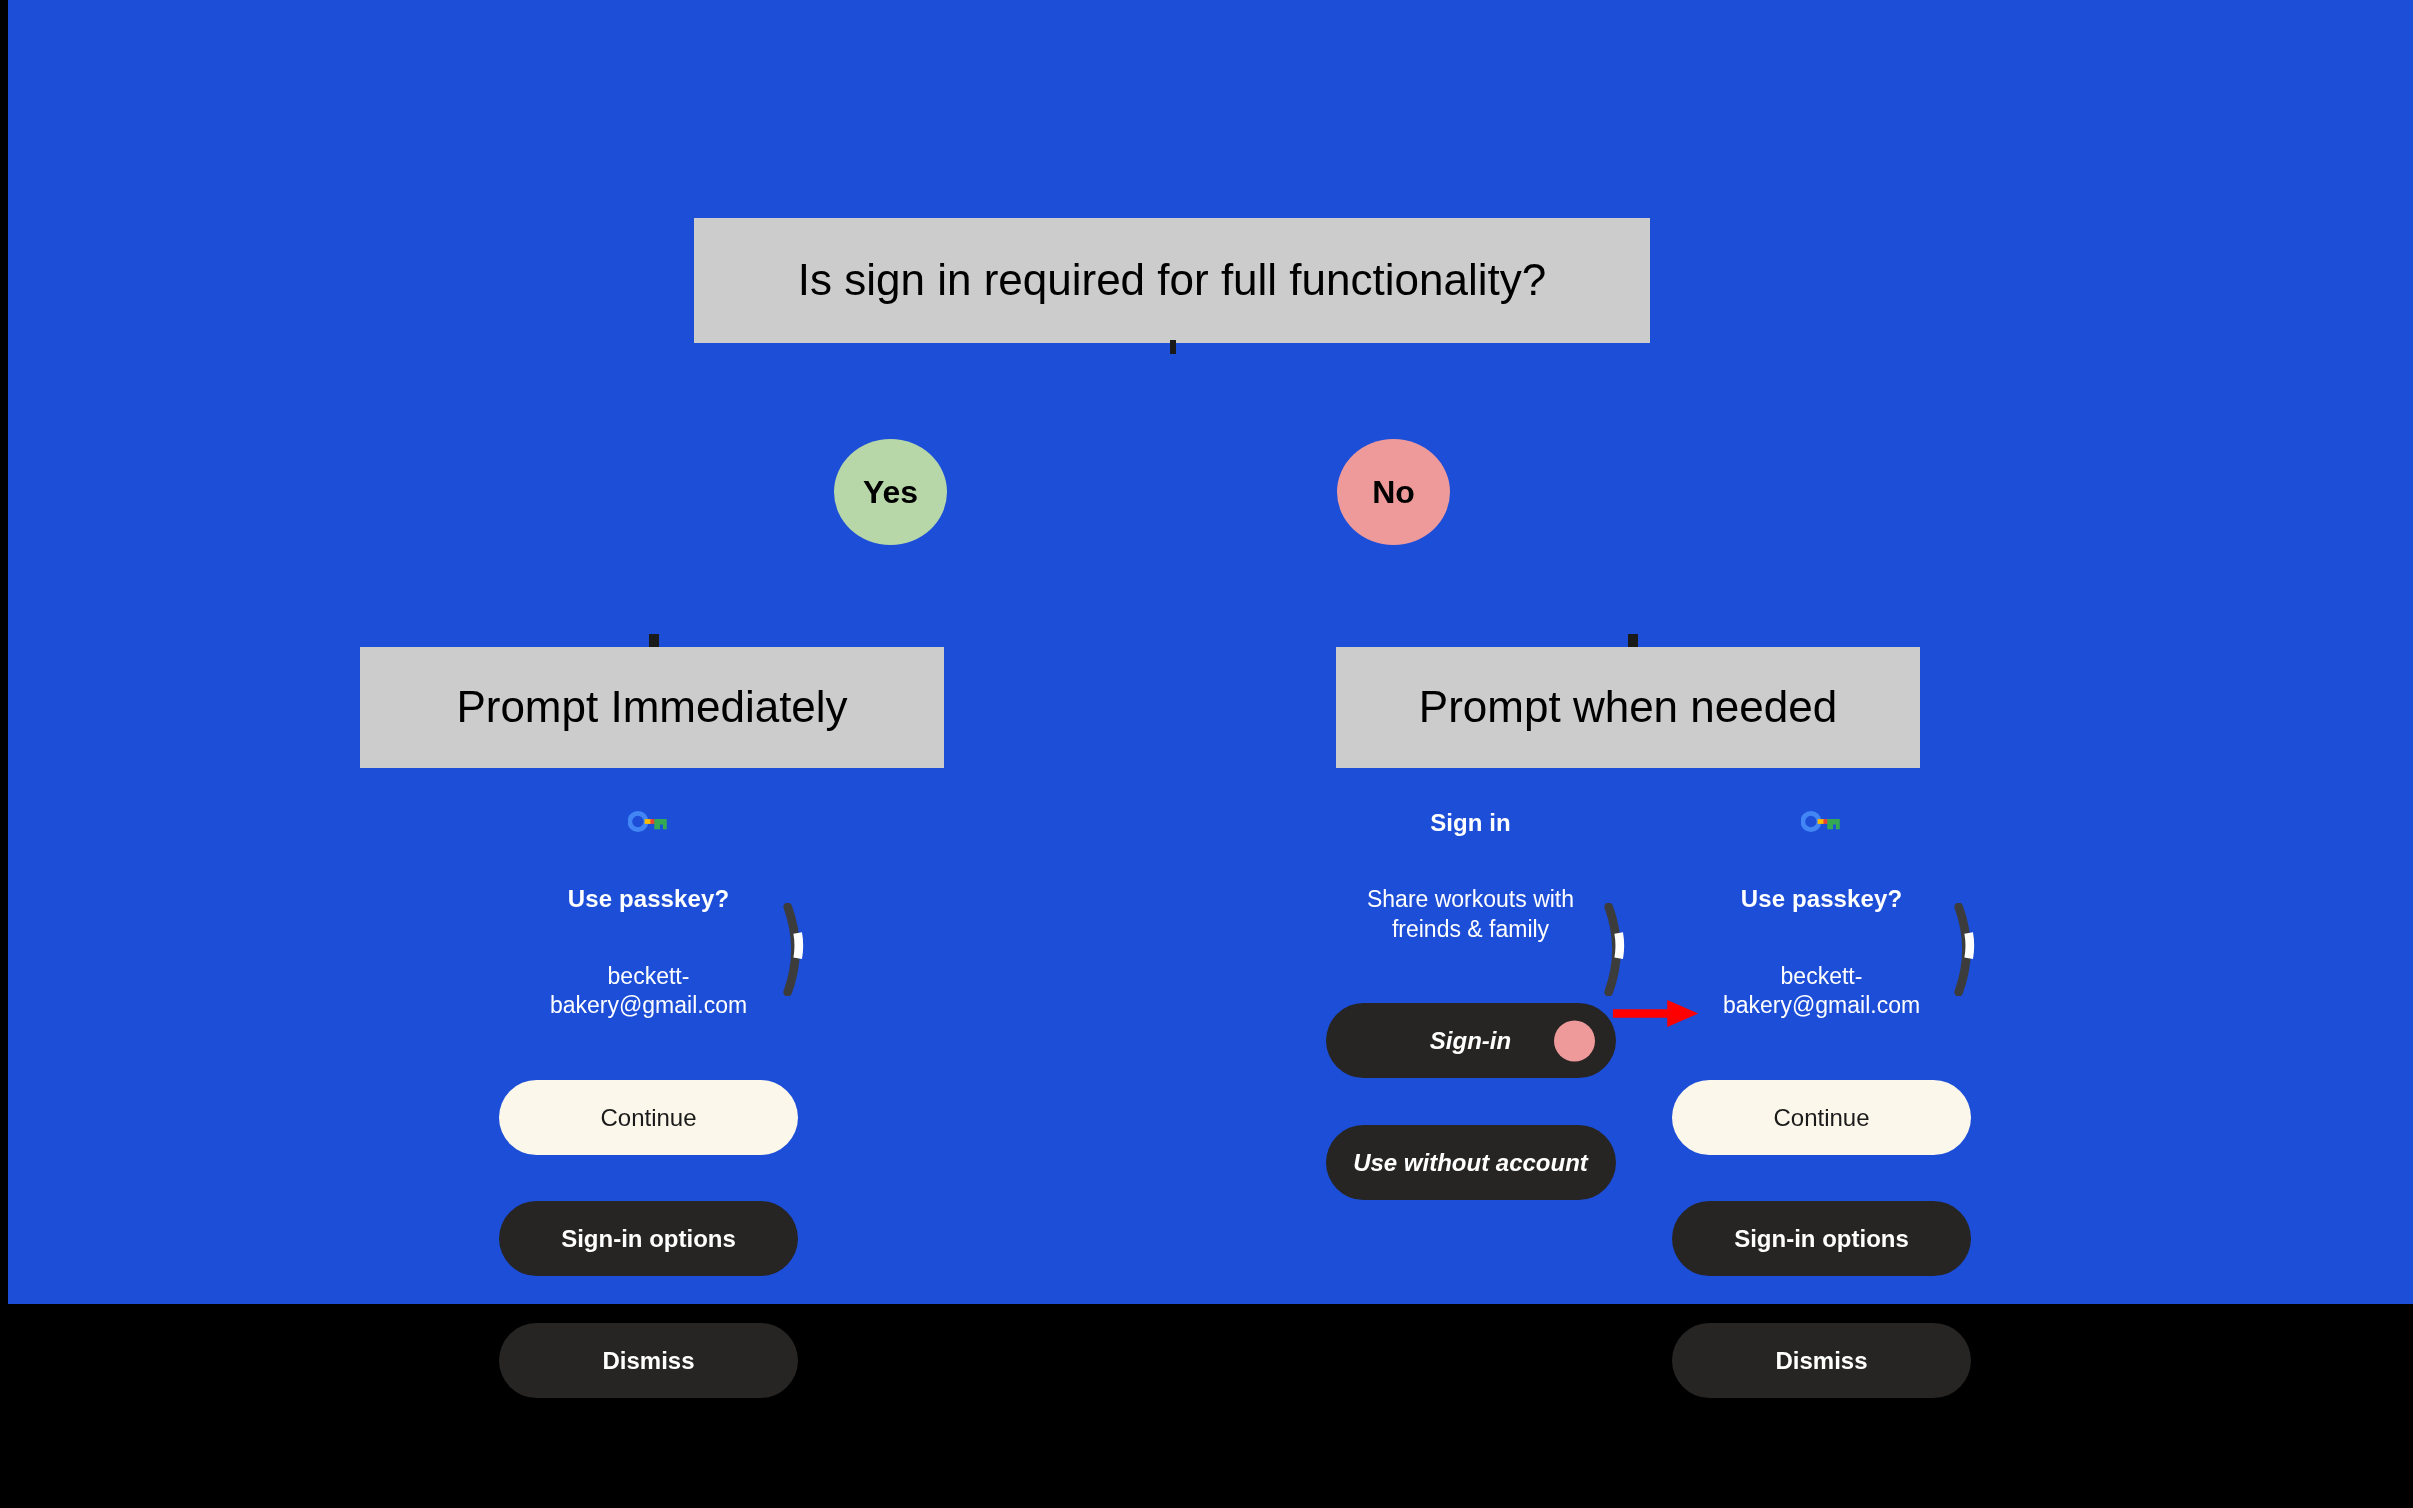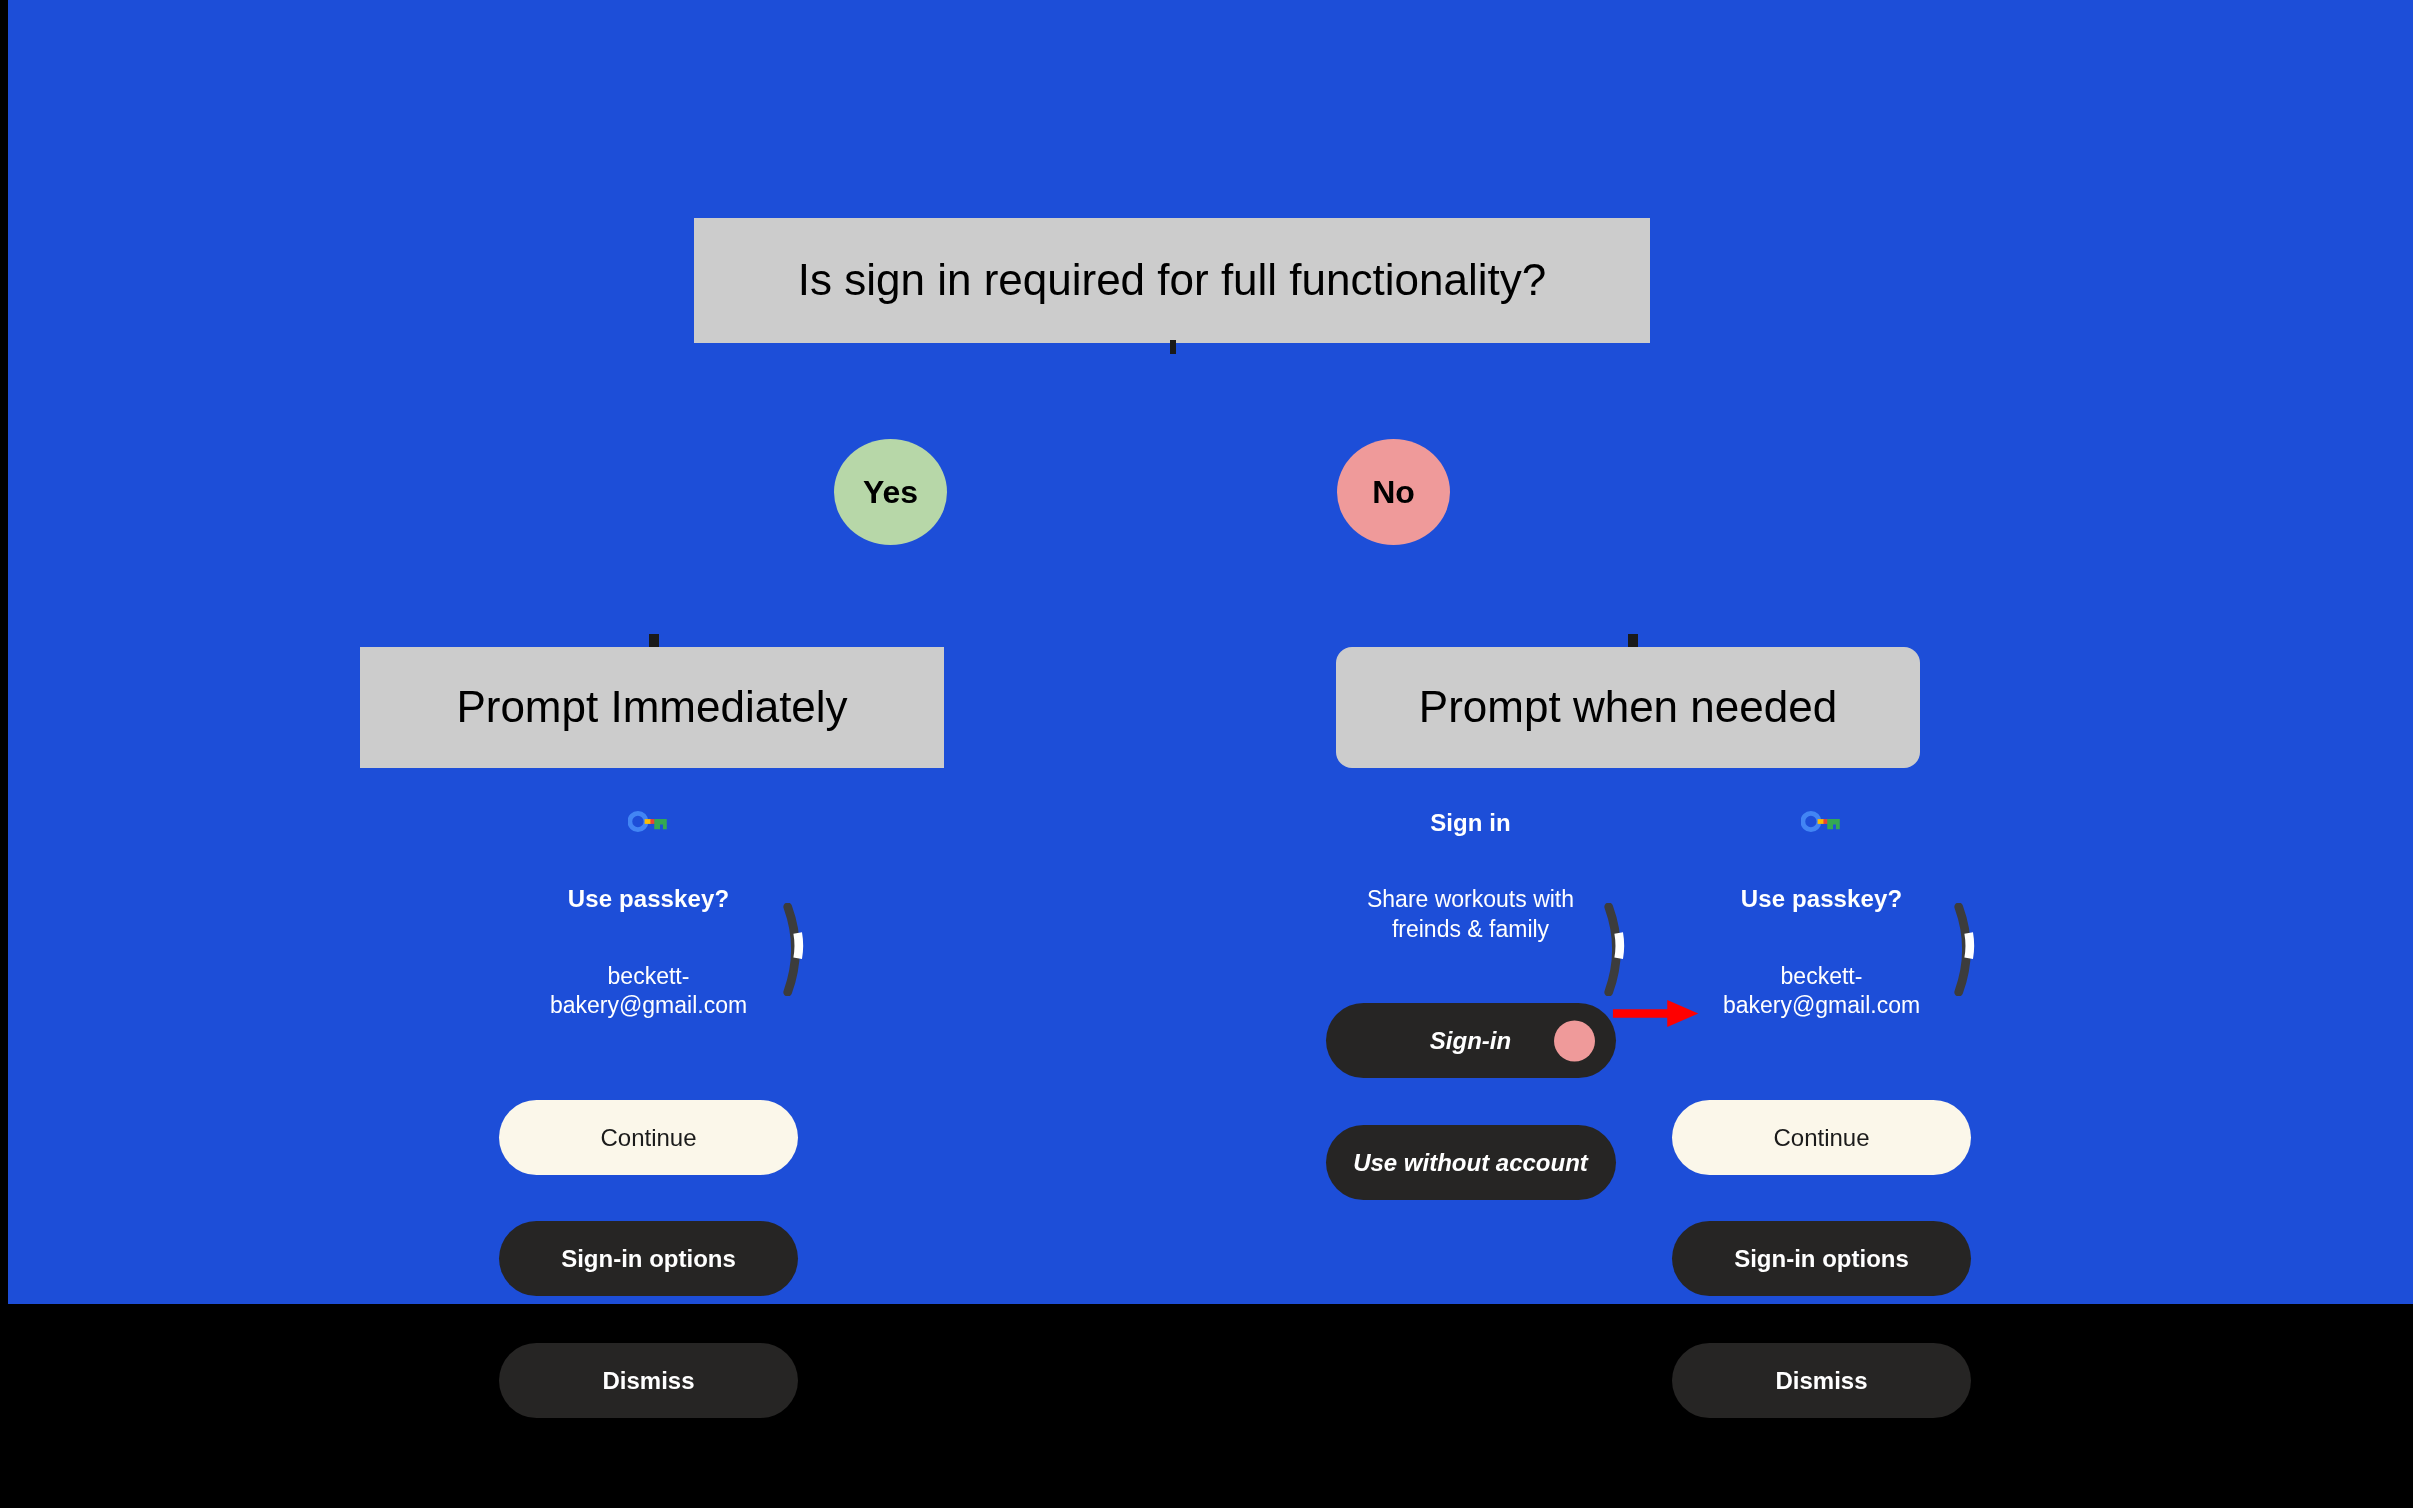--- a/index.html
+++ b/index.html
@@ -51,21 +51,20 @@
     width: 584px;
     height: 121px;
     font-size: 44px;
   }
   #box-prompt-when-needed {
     left: 1328px;
     top: 647px;
     width: 584px;
     height: 121px;
     font-size: 44px;
-    border-radius: 16px;
   }
 
   
   .connector {
     position: absolute;
     background: #1a1a1a;
   }
   #conn-q-down   { left: 1162px; top: 340px; width: 5.8px;  height: 13.5px; }
   #conn-left-up  { left: 641px;  top: 634px; width: 9.7px; height: 15.4px; }
   #conn-right-up { left: 1620px; top: 634px; width: 9.7px; height: 15.4px; }
@@ -155,21 +154,20 @@
     font-weight: 500;
     line-height: 1.22;
     margin-bottom: 10.6px;
     padding: 9.7px 25px;
     text-align: center;
   }
   .pill.primary {
     background: #fbf7ea;
     color: #1b1b1b;
     font-weight: 400;
-    margin-top: 20px;
   }
   .pill.secondary {
     background: #262524;
     color: #ffffff;
     font-weight: 700;
   }
   .pill.narrow { width: 290px; font-style: italic; }
 
   .pill-dot {
     position: absolute;

